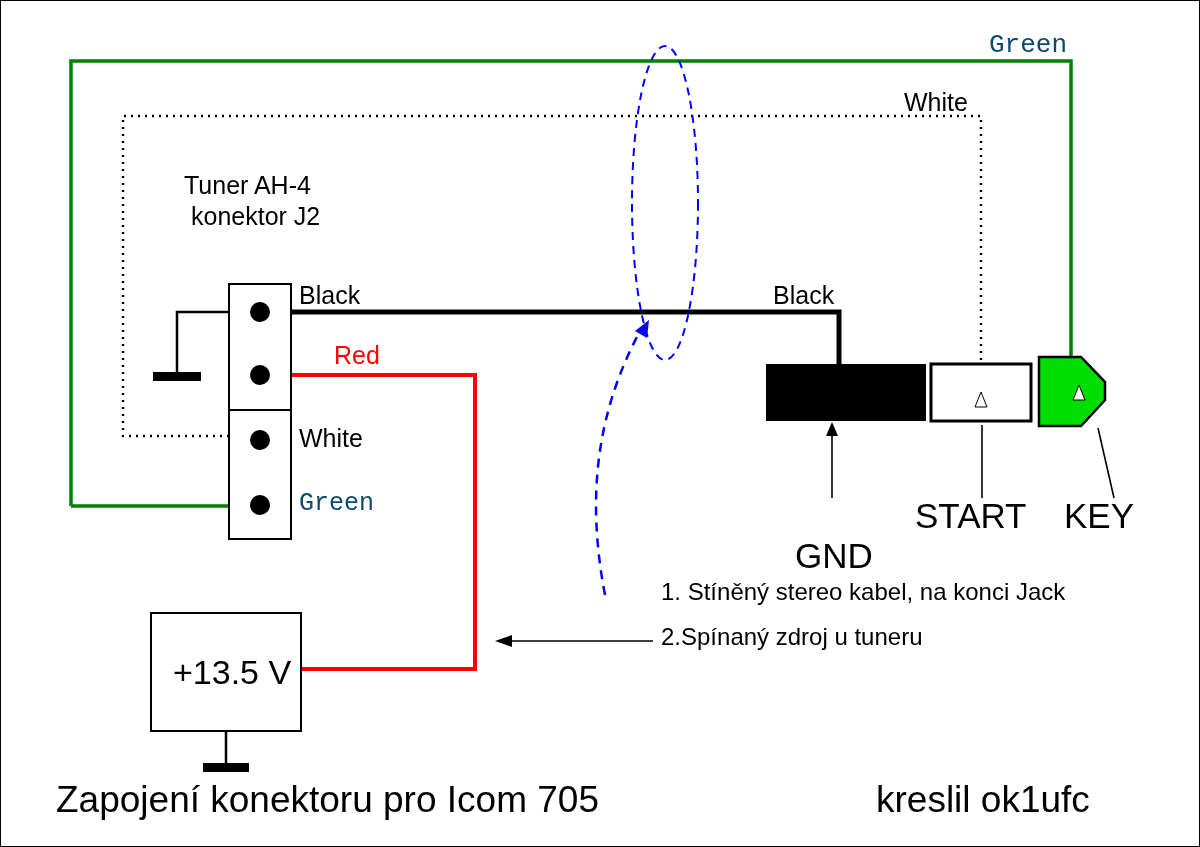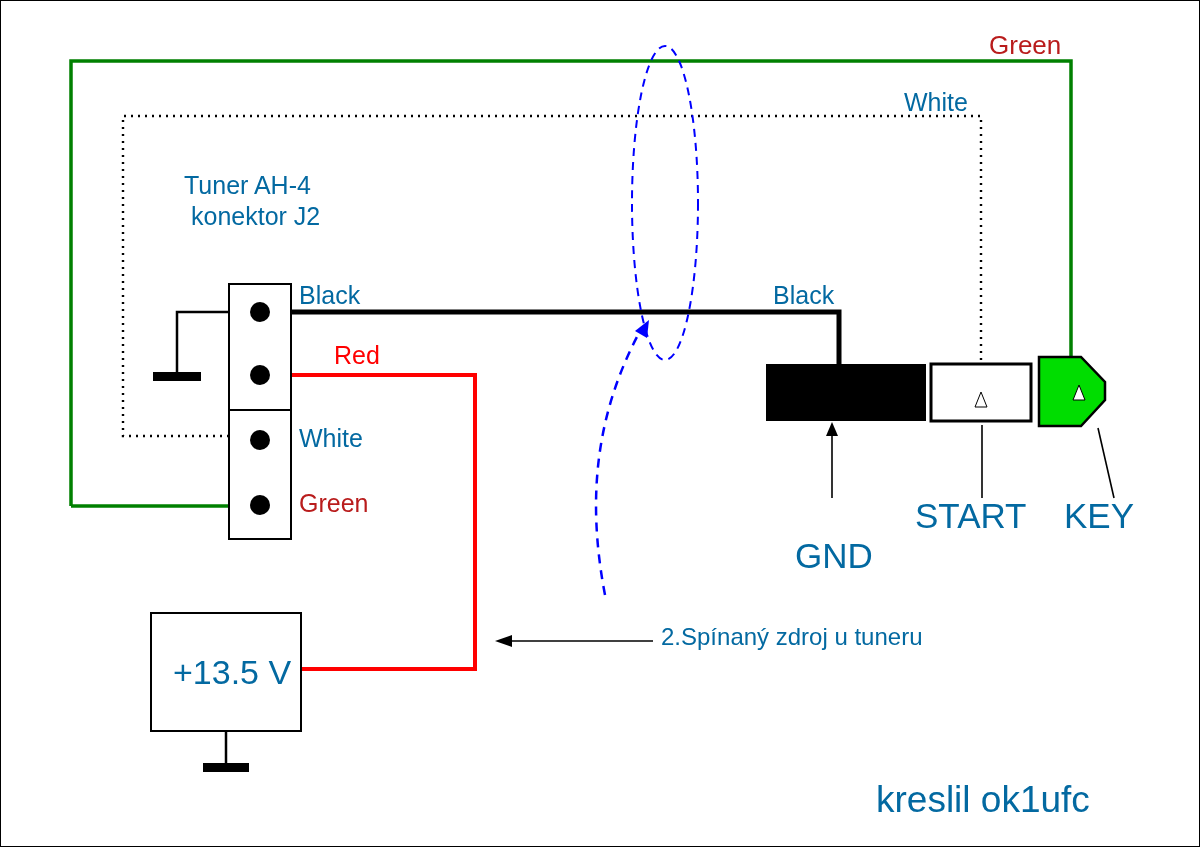--- a/index.html
+++ b/index.html
@@ -7,26 +7,26 @@
     position:relative;
     width:1198px;height:845px;
     border:1px solid #000;
     background:#fff;
     font-family:"Liberation Sans", sans-serif;
     overflow:hidden;
   }
   .canvas svg{position:absolute;left:0;top:0;}
   .lbl{
     position:absolute;
-    color:#0369a1;
+    color:#000000;
     font-size:25px;
     white-space:nowrap;
     line-height:1.1;
   }
-  .lbl.olive{color:#b91c1c;}
+  .lbl.olive{color:#0c4a6e;font-family:Liberation Mono, monospace;}
   .lbl.red{color:#ff0000;}
   .lbl.big{font-size:35px;}
   .lbl.title{font-size:37px;}
   .lbl.small{font-size:24px;}
 </style>
 </head>
 <body>
 
 <div class="canvas">
 
@@ -85,18 +85,20 @@
   <div class="lbl red" style="left:333px;top:341px;">Red</div>
   <div class="lbl" style="left:298px;top:424px;">White</div>
   <div class="lbl olive" style="left:298px;top:489px;">Green</div>
 
   <div class="lbl" style="left:772px;top:281px;">Black</div>
 
   <div class="lbl big" style="left:794px;top:496px;margin-top:40px;">GND</div>
   <div class="lbl big" style="left:914px;top:496px;">START</div>
   <div class="lbl big" style="left:1063px;top:496px;">KEY</div>
 
+  <div class="lbl small" style="left:660px;top:578px;">1. Stíněný stereo kabel, na konci Jack</div>
   <div class="lbl small" style="left:660px;top:623px;">2.Spínaný zdroj u tuneru</div>
 
   <div class="lbl" style="left:172px;top:653px;font-size:34px;">+13.5 V</div>
 
+  <div class="lbl title" style="left:55px;top:779px;">Zapojení konektoru pro Icom 705</div>
   <div class="lbl title" style="left:875px;top:779px;">kreslil ok1ufc</div>
 </div>
 
 </body></html>

